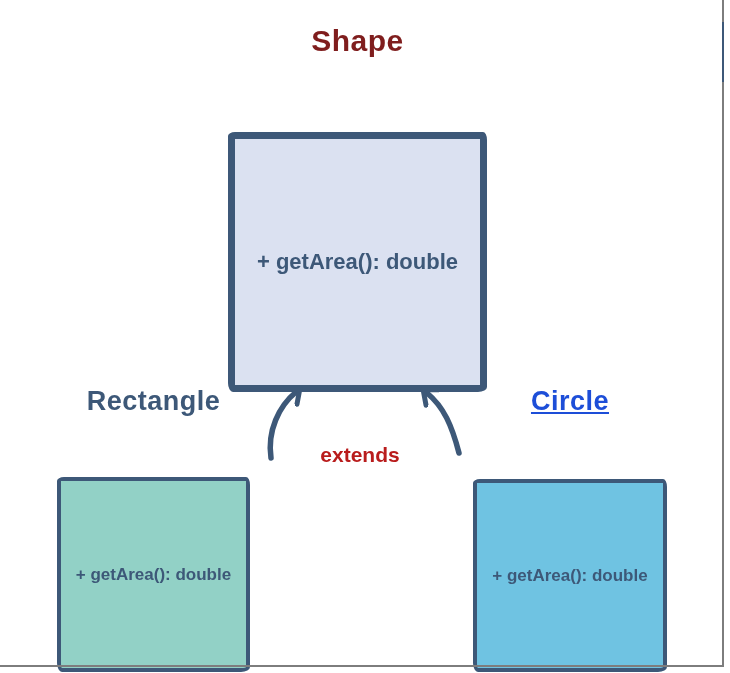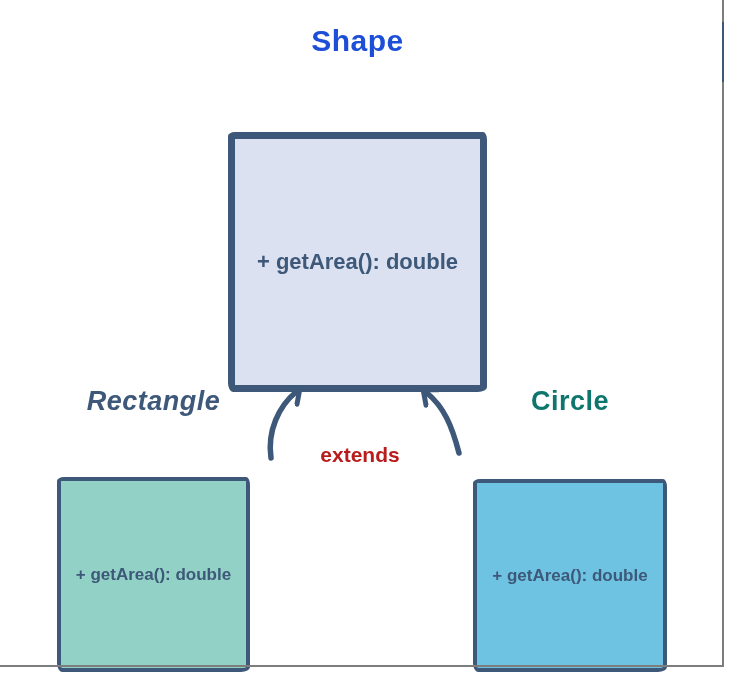--- a/index.html
+++ b/index.html
@@ -29,21 +29,21 @@
   }
   .member-text {
     font-weight: bold;
     white-space: nowrap;
   }
   #shape-box      { left: 228px; top:  88px; width: 259px; height: 260px; border-width: 7px; }
   #rectangle-box  { left:  57px; top: 433px; width: 193px; height: 195px; border-width: 4px; }
   #circle-box     { left: 473px; top: 435px; width: 194px; height: 193px; border-width: 4px; }
 
   #shape-title     { left: 228px; top:  24px; width: 259px; font-size: 30px; }
-  #rectangle-title { left:  40px; top: 386px; width: 227px; font-size: 27px; font-style: italic; }
+  #rectangle-title { left:  40px; top: 386px; width: 227px; font-size: 27px; }
   #circle-title    { left: 460px; top: 386px; width: 220px; font-size: 27px; }
 
   #shape-member     { font-size: 22px; }
   #rectangle-member { font-size: 17px; }
   #circle-member    { font-size: 17px; }
 
   #extends-label {
     position: absolute;
     left: 300px; top: 443px; width: 120px;
     text-align: center;
@@ -58,33 +58,33 @@
   .edge-line { position: absolute; }
   #canvas-right-edge  { left: 722px; top: 0;     width: 2px;   height: 667px; }
   #canvas-bottom-edge { left: 0;     top: 665px; width: 724px; height: 2px; }
   #canvas-right-edge-accent { left: 722px; top: 22px; width: 2px; height: 60px; }
 </style>
 </head>
 <body>
 
 <div id="canvas">
 
-  <div id="shape-title" class="class-title" style="color: #1d4ed8;">Shape</div>
+  <div id="shape-title" class="class-title" style="color: #7f1d1d;">Shape</div>
 
   <div id="shape-box" class="class-box" style="background: rgb(219, 225, 241); border-color: rgb(61, 88, 120);">
     <span id="shape-member" class="member-text" style="color: rgb(61, 88, 120);">+ getArea(): double</span>
   </div>
 
   <div id="rectangle-title" class="class-title" style="color: rgb(61, 88, 120);">Rectangle</div>
 
   <div id="rectangle-box" class="class-box" style="background: rgb(146, 209, 198); border-color: rgb(61, 88, 120);">
     <span id="rectangle-member" class="member-text" style="color: rgb(61, 88, 120);">+ getArea(): double</span>
   </div>
 
-  <div id="circle-title" class="class-title" style="color: #0f766e;">Circle</div>
+  <div id="circle-title" class="class-title" style="color: #1d4ed8; text-decoration: underline;">Circle</div>
 
   <div id="circle-box" class="class-box" style="background: rgb(111, 195, 226); border-color: rgb(61, 88, 120);">
     <span id="circle-member" class="member-text" style="color: rgb(61, 88, 120);">+ getArea(): double</span>
   </div>
 
   <div id="extends-label" style="color: #b91c1c;">extends</div>
 
   <svg id="arrow-layer" width="730" height="673" viewBox="0 0 730 673">
     <defs>
       <marker id="sketch-arrowhead" markerUnits="userSpaceOnUse" markerWidth="26" markerHeight="26" refX="9" refY="13" orient="auto">

